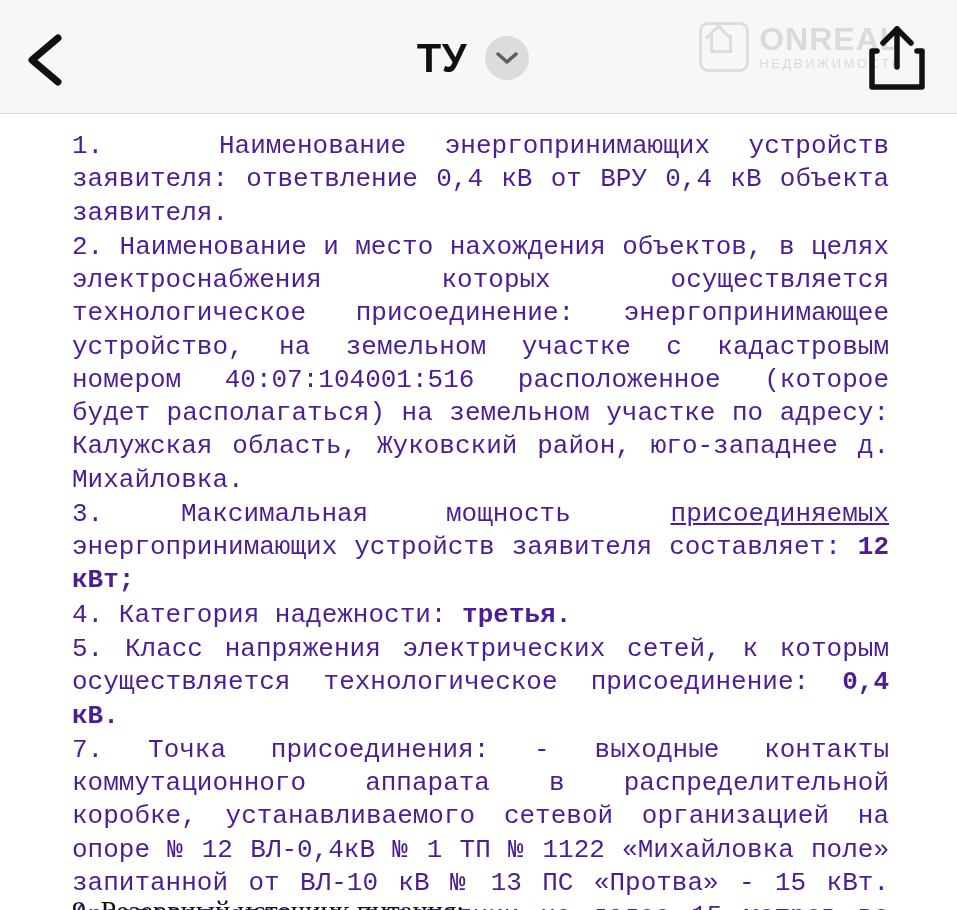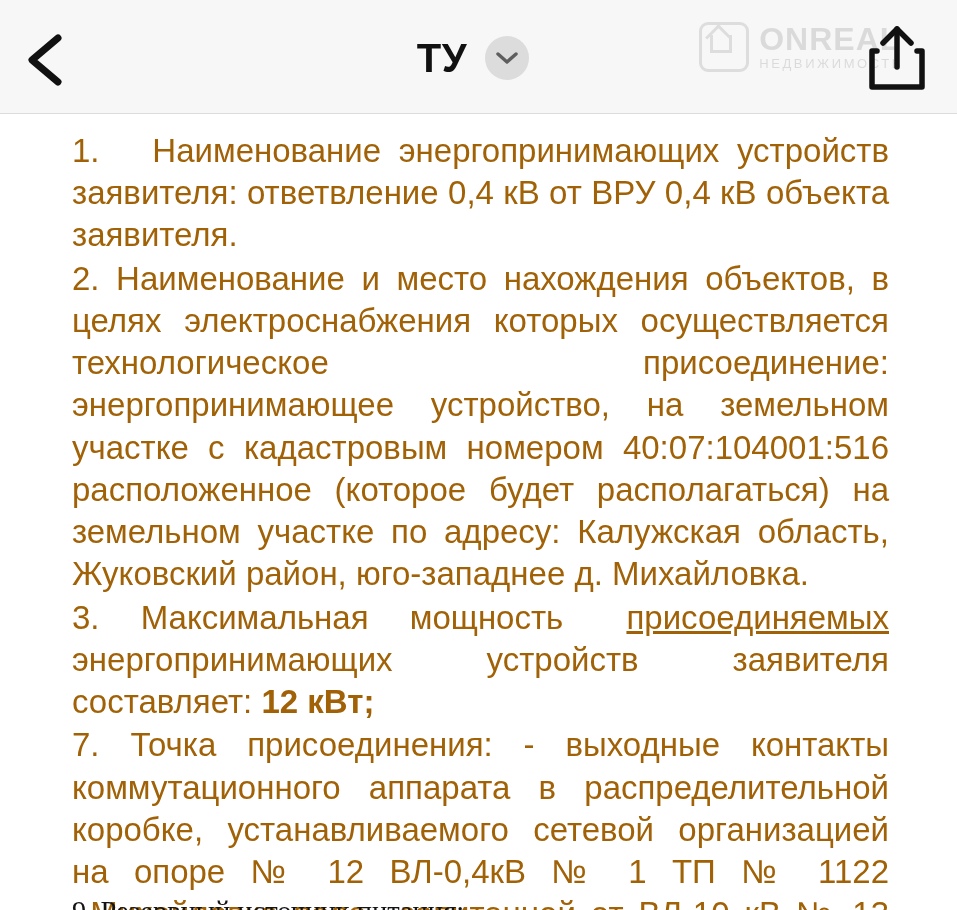--- a/index.html
+++ b/index.html
@@ -151,26 +151,26 @@
     top: 114px;
     left: 0;
     right: 0;
     bottom: 0;
     padding: 16px 68px 0 72px;
     box-sizing: border-box;
     overflow: hidden;
   }
   .doc-body p {
     margin: 0 0 1px 0;
-    font-family: Liberation Sans, sans-serif;
-    font-size: 33px;
+    font-family: Liberation Mono, monospace;
+    font-size: 26px;
     line-height: 1.28;
     text-align: justify;
     text-justify: inter-word;
-    color: #a16207;
+    color: #4c1d95;
     hyphens: none;
   }
   .doc-body p.lastline {
     text-align: left;
   }
   b { font-weight: 700; }
   u { text-decoration: underline; margin-left: 22px; }
   .clipped {
     position: absolute;
     left: 72px;
@@ -229,20 +229,22 @@
           <polyline points="16,18 30,4 44,18" fill="none" stroke="#111111" stroke-width="5.5" stroke-linecap="round" stroke-linejoin="round"></polyline>
         </svg>
       </span>
     </div>
   </div>
 
   <div class="doc-body">
     <p>1.&nbsp;&nbsp; Наименование энергопринимающих устройств заявителя: ответвление 0,4 кВ от ВРУ 0,4 кВ объекта заявителя.</p>
     <p>2. Наименование и место нахождения объектов, в целях электроснабжения которых осуществляется технологическое присоединение: энергопринимающее устройство, на земельном участке с кадастровым номером 40:07:104001:516 расположенное (которое будет располагаться) на земельном участке по адресу: Калужская область, Жуковский район, юго-западнее д. Михайловка.</p>
     <p>3. Максимальная мощность <u>присоединяемых</u> энергопринимающих устройств заявителя составляет: <b>12 кВт;</b></p>
+    <p class="lastline">4. Категория надежности: <b>третья.</b></p>
+    <p>5. Класс напряжения электрических сетей, к которым осуществляется технологическое присоединение: <b>0,4 кВ.</b></p>
     <p>7. Точка присоединения: - выходные контакты коммутационного аппарата в распределительной коробке, устанавливаемого сетевой организацией на опоре № 12 ВЛ-0,4кВ № 1 ТП № 1122 «Михайловка поле» запитанной от ВЛ-10 кВ № 13 ПС «Протва» - 15 кВт. (располагается на расстоянии не далее 15 метров во внешнюю сторону от границы участка заявителя).</p>
 
     <div class="clipped">
       <p>9. Резервный источник питания:</p>
     </div>
   </div>
 
 </div>
 
 </body></html>

